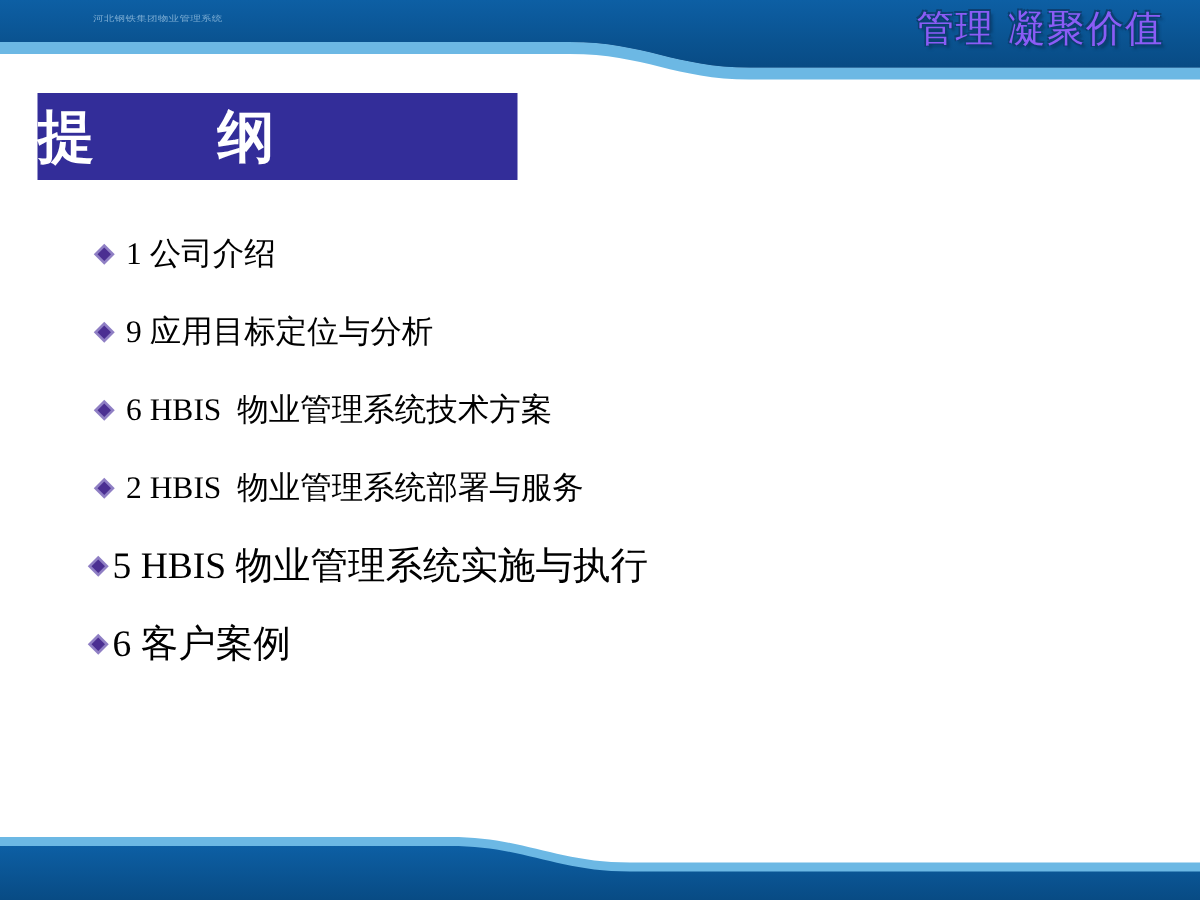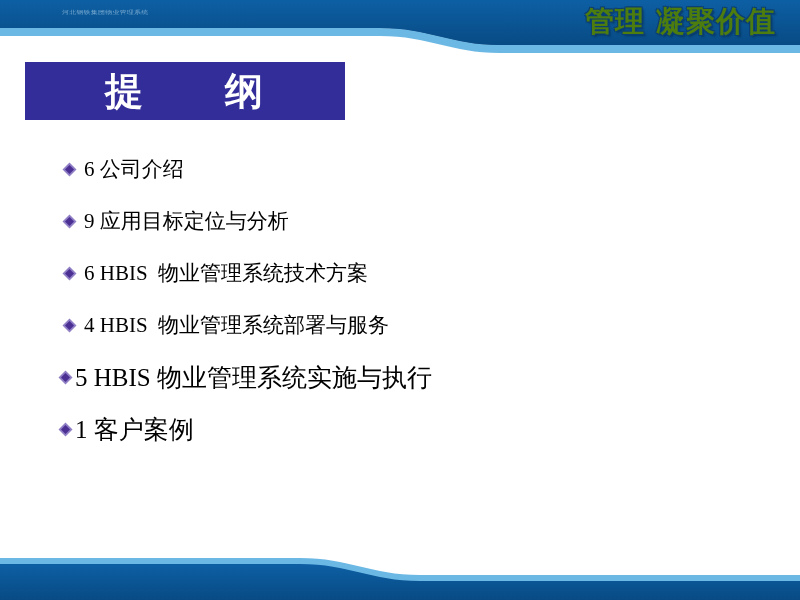--- a/index.html
+++ b/index.html
@@ -37,24 +37,24 @@
   }
   .header-band svg {
     display: block;
   }
 
   .header-title {
     position: absolute;
     right: 24px;
     top: 2px;
     font-family: "DejaVu Sans", sans-serif;
-    font-weight: bold;
-    font-size: 29px;
+    font-weight: normal;
+    font-size: 25px;
     letter-spacing: 1px;
-    color: #4d7c0f;
+    color: #8b5cf6;
     text-shadow:
       -1px -1px 0 #0c3f72,
        1px -1px 0 #0c3f72,
       -1px  1px 0 #0c3f72,
        1px  1px 0 #0c3f72,
        2px  2px 2px rgba(4,38,70,0.55);
     white-space: nowrap;
   }
 
   .header-subtext {
@@ -74,21 +74,21 @@
   
   .title-box {
     position: absolute;
     left: 25px;
     top: 62px;
     width: 320px;
     height: 58px;
     background: #332d99;
     display: flex;
     align-items: center;
-    justify-content: center;
+    justify-content: flex-start;
   }
   .title-box .title-text {
     font-family: "DejaVu Sans", sans-serif;
     font-weight: bold;
     font-size: 38px;
     color: #ffffff;
     letter-spacing: 2px;
     white-space: pre;
     line-height: 1;
   }
@@ -173,21 +173,21 @@
 
   <div class="outline">
 
     <div class="outline-item">
       <span class="bullet">
         <svg width="15" height="15" viewBox="0 0 15 15" xmlns="http://www.w3.org/2000/svg">
           <polygon points="7.5,0.5 14.5,7.5 7.5,14.5 0.5,7.5" fill="#8f7fc4"></polygon>
           <polygon points="7.5,3 12,7.5 7.5,12 3,7.5" fill="#4b2f92"></polygon>
         </svg>
       </span>
-      <span class="item-text">6 公司介绍</span>
+      <span class="item-text">1 公司介绍</span>
     </div>
 
     <div class="outline-item">
       <span class="bullet">
         <svg width="15" height="15" viewBox="0 0 15 15" xmlns="http://www.w3.org/2000/svg">
           <polygon points="7.5,0.5 14.5,7.5 7.5,14.5 0.5,7.5" fill="#8f7fc4"></polygon>
           <polygon points="7.5,3 12,7.5 7.5,12 3,7.5" fill="#4b2f92"></polygon>
         </svg>
       </span>
       <span class="item-text">9 应用目标定位与分析</span>
@@ -203,41 +203,41 @@
       <span class="item-text">6 HBIS  物业管理系统技术方案</span>
     </div>
 
     <div class="outline-item">
       <span class="bullet">
         <svg width="15" height="15" viewBox="0 0 15 15" xmlns="http://www.w3.org/2000/svg">
           <polygon points="7.5,0.5 14.5,7.5 7.5,14.5 0.5,7.5" fill="#8f7fc4"></polygon>
           <polygon points="7.5,3 12,7.5 7.5,12 3,7.5" fill="#4b2f92"></polygon>
         </svg>
       </span>
-      <span class="item-text">4 HBIS  物业管理系统部署与服务</span>
+      <span class="item-text">2 HBIS  物业管理系统部署与服务</span>
     </div>
 
     <div class="outline-item tight">
       <span class="bullet">
         <svg width="15" height="15" viewBox="0 0 15 15" xmlns="http://www.w3.org/2000/svg">
           <polygon points="7.5,0.5 14.5,7.5 7.5,14.5 0.5,7.5" fill="#8f7fc4"></polygon>
           <polygon points="7.5,3 12,7.5 7.5,12 3,7.5" fill="#4b2f92"></polygon>
         </svg>
       </span>
       <span class="item-text">5 HBIS 物业管理系统实施与执行</span>
     </div>
 
     <div class="outline-item tight">
       <span class="bullet">
         <svg width="15" height="15" viewBox="0 0 15 15" xmlns="http://www.w3.org/2000/svg">
           <polygon points="7.5,0.5 14.5,7.5 7.5,14.5 0.5,7.5" fill="#8f7fc4"></polygon>
           <polygon points="7.5,3 12,7.5 7.5,12 3,7.5" fill="#4b2f92"></polygon>
         </svg>
       </span>
-      <span class="item-text">1 客户案例</span>
+      <span class="item-text">6 客户案例</span>
     </div>
 
   </div>
 
   <div class="footer-band">
     <svg width="800" height="62" viewBox="0 0 800 62" xmlns="http://www.w3.org/2000/svg">
       <defs>
         <linearGradient id="ftrgrad" x1="0" y1="0" x2="0" y2="1">
           <stop offset="0%" stop-color="#0d5fa4"></stop>
           <stop offset="100%" stop-color="#084b84"></stop>

